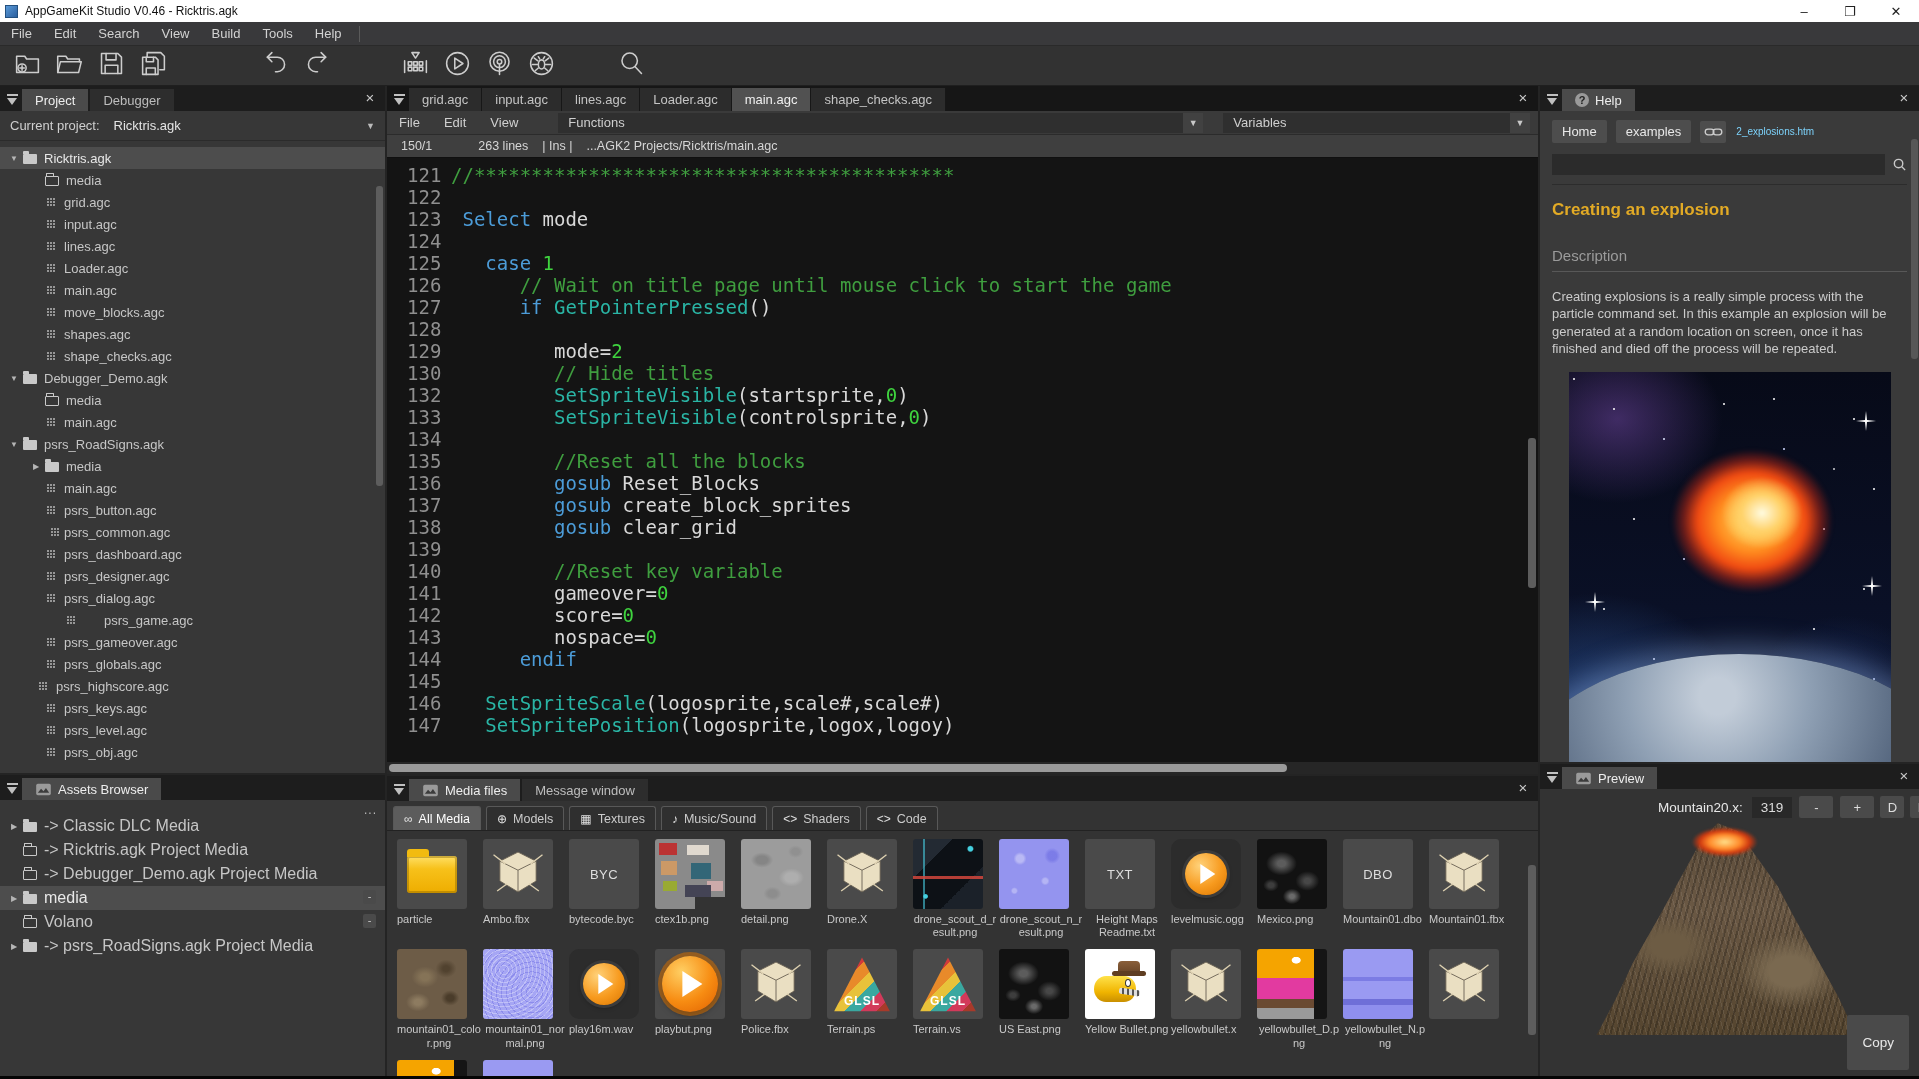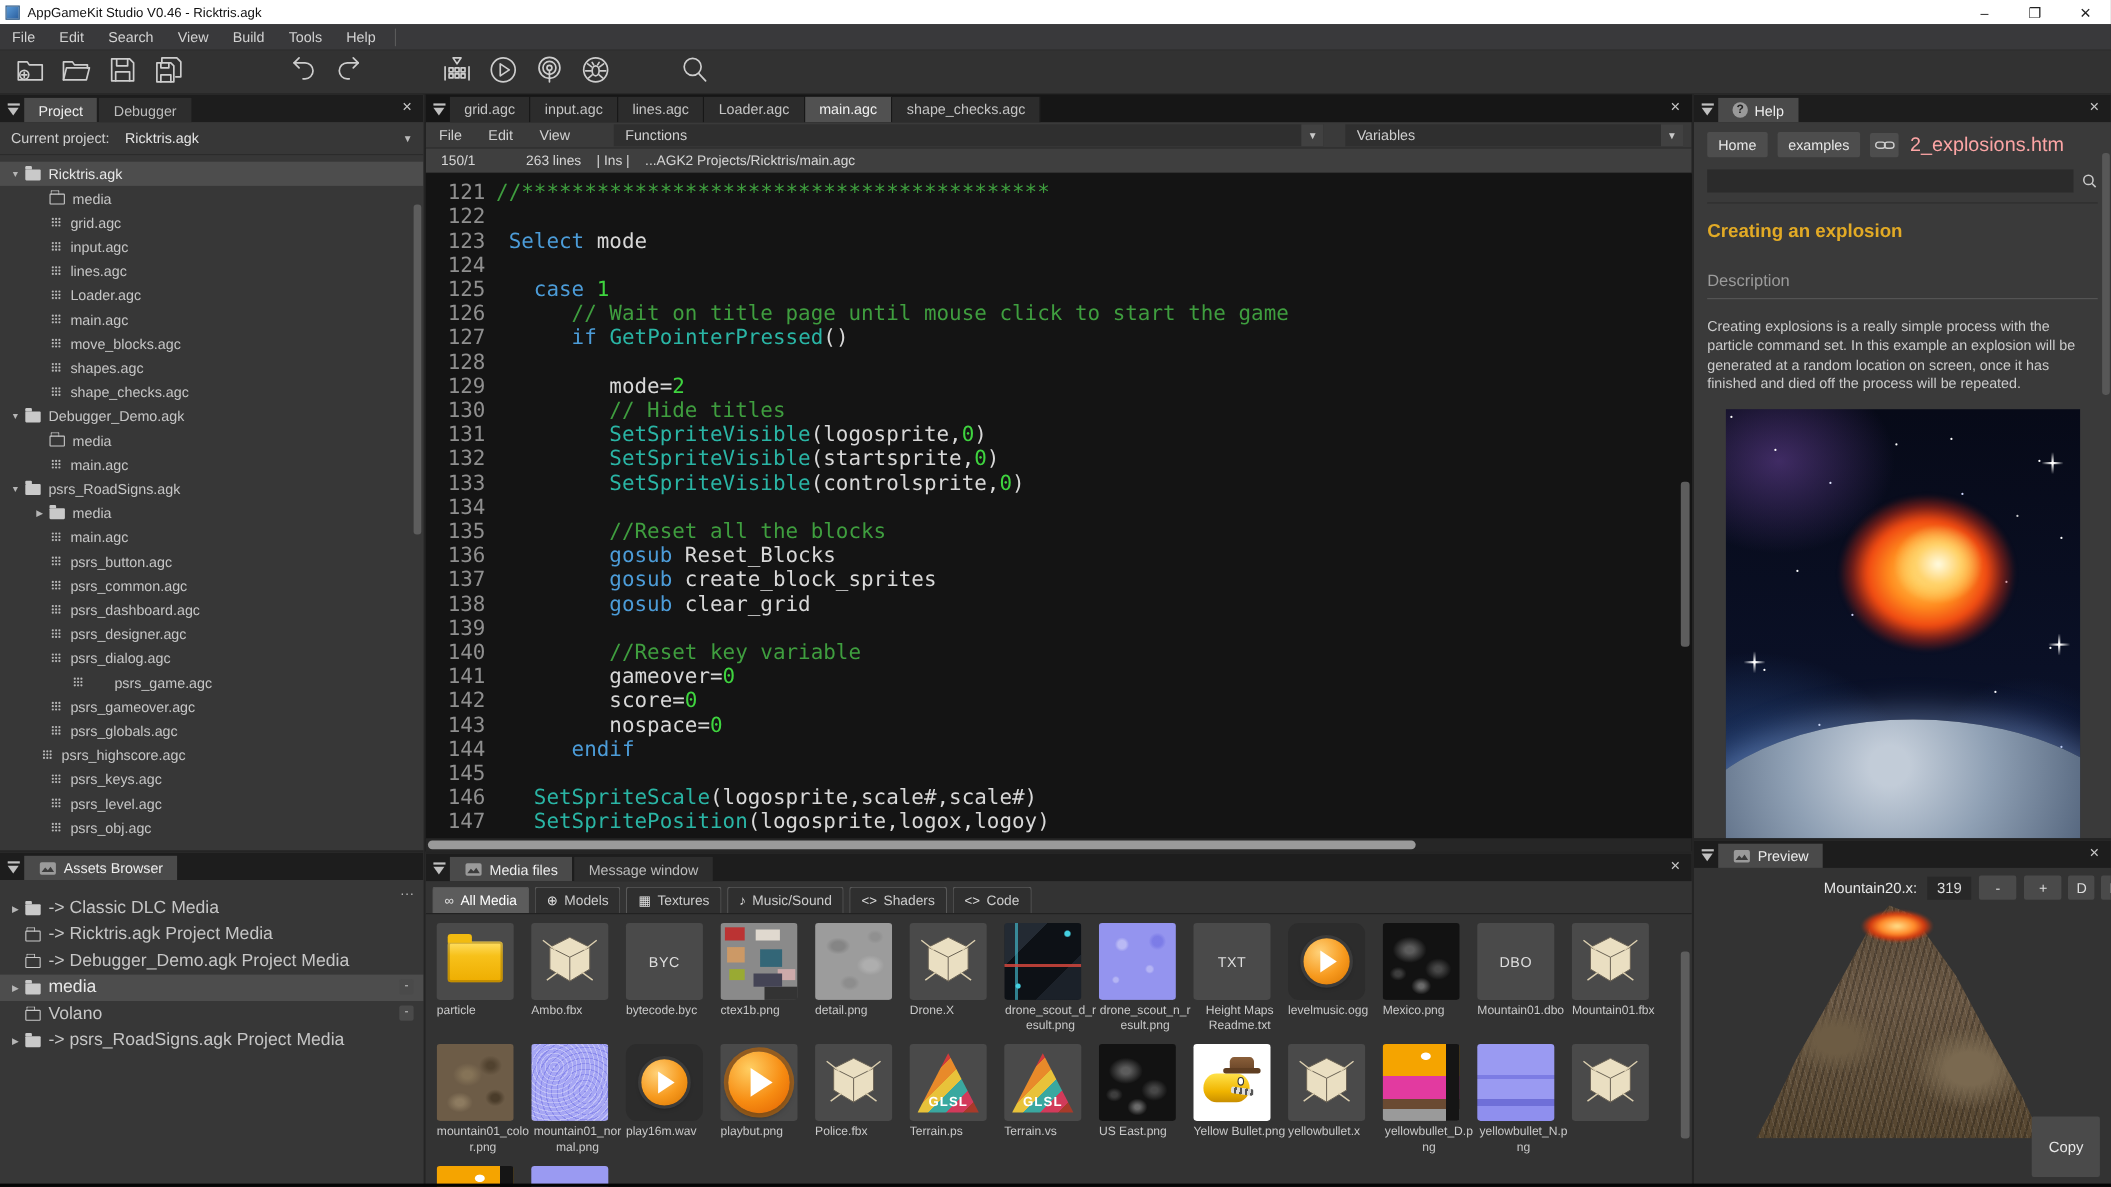--- a/index.html
+++ b/index.html
@@ -122,21 +122,21 @@
   .beye{position:absolute;right:24px;top:30px;width:6px;height:8px;background:#fff;border:1px solid #333;border-radius:50%}
   .bteeth{position:absolute;right:15px;top:40px;width:21px;height:6px;background:repeating-linear-gradient(90deg,#ddd 0 3px,#555 3px 5px);border-radius:2px;transform:rotate(8deg)}
   .k-atlasd{background-image:radial-gradient(8px 6px at 56% 16%,#fff 50%,transparent 62%),linear-gradient(90deg,transparent 0 82%,#151515 82%),linear-gradient(180deg,#f5a400 0 42%,#e23aa0 42% 72%,#6a4a32 72% 84%,#9a9a9a 84%)}
   .k-atlasn{background:linear-gradient(180deg,#9a9af2 0 40%,#7c7ce4 40% 46%,#9a9af2 46% 72%,#6f6fd8 72% 80%,#8f8fee 80%)}
   
   .helppanel{height:676px;display:flex;flex-direction:column;background:#3a3a3a;overflow:hidden}
   .helpbody{flex:1;position:relative;padding:0 12px;overflow:hidden}
   .hnav{display:flex;align-items:center;margin-top:9px}
   .hbtn{background:#4d4d4d;color:#e8e8e8;font-size:13px;padding:4px 10px;margin-right:9px;border-radius:2px}
   .hlinkbtn{width:26px;height:22px;background:#4d4d4d;border-radius:2px;display:flex;align-items:center;justify-content:center;margin-right:10px}
-  .hpage{font-size:18px;color:#fca5a5}
+  .hpage{font-size:10px;color:#7dd3fc}
   .hsearchrow{display:flex;align-items:center;margin-top:11px;padding-bottom:9px;border-bottom:1px solid #2c2c2c}
   .hsearch{flex:1;height:21px;background:#2b2b2b;border:none;color:#ddd;padding:0 6px;font-size:13px}
   .hmag{margin-left:7px;display:flex}
   .htitle{margin-top:15px;font-size:17px;font-weight:bold}
   .hsection{margin-top:27px;font-size:15px;color:#9b9b9b;padding-bottom:7px;border-bottom:1px solid #585858}
   .hbodytext{margin-top:16px;font-size:13px;color:#cbcbcb;line-height:1.33}
   .spaceimg{position:relative;width:322px;height:392px;margin:15px auto 0;overflow:hidden;background:radial-gradient(150px 120px at 15% 12%,rgba(110,70,160,.55),transparent 70%),radial-gradient(200px 160px at 8% 85%,rgba(60,110,190,.5),transparent 70%),radial-gradient(120px 100px at 85% 80%,rgba(50,80,150,.35),transparent 70%),linear-gradient(180deg,#070a18,#0a1026 60%,#0c1530)}
   .stardot{position:absolute;top:6px;left:4px;width:2px;height:2px;background:#fff;border-radius:50%;box-shadow:40px 30px #fff,90px 60px #dfe6ff,150px 25px #fff,210px 70px #cfd8ff,280px 40px #fff,300px 110px #fff,250px 150px #dfe6ff,60px 140px #fff,110px 180px #cfd8ff,30px 230px #fff,290px 210px #fff,190px 120px #ffffffaa,240px 250px #fff,80px 280px #dfe6ff,160px 300px #fff,300px 300px #cfd8ff,20px 320px #fff,120px 340px #fff,260px 330px #dfe6ff,200px 20px #fff,260px 90px #ffffffcc}
   .bstar{position:absolute;width:2px;height:20px;background:linear-gradient(transparent,#fff 45% 55%,transparent)}
   .bstar::after{content:'';position:absolute;top:9px;left:-9px;width:20px;height:2px;background:linear-gradient(90deg,transparent,#fff 45% 55%,transparent)}
@@ -389,21 +389,21 @@
               </span>
               <span>main.agc</span>
             </div>
             <div class="trow" style="padding-left: 30px;">
               <span class="tarrow"></span>
               <span class="dotsico">
                 <i></i>
               </span>
               <span>psrs_button.agc</span>
             </div>
-            <div class="trow" style="padding-left: 30px;">
+            <div class="trow" style="padding-left: 30px; text-align: center;">
               <span class="tarrow"></span>
               <span class="dotsico">
                 <i></i>
               </span>
               <span>psrs_common.agc</span>
             </div>
             <div class="trow" style="padding-left: 30px;">
               <span class="tarrow"></span>
               <span class="dotsico">
                 <i></i>
@@ -580,21 +580,20 @@
         <div class="codeline"><span class="lnum">121</span><span class="lcode"><span class="tok-c">//******************************************</span></span></div>
             <div class="codeline"><span class="lnum">122</span><span class="lcode"></span></div>
             <div class="codeline"><span class="lnum">123</span><span class="lcode"><span class="tok-p"> </span><span class="tok-k">Select</span><span class="tok-p"> mode</span></span></div>
             <div class="codeline"><span class="lnum">124</span><span class="lcode"></span></div>
             <div class="codeline"><span class="lnum">125</span><span class="lcode"><span class="tok-p">   </span><span class="tok-k">case</span><span class="tok-p"> </span><span class="tok-n">1</span></span></div>
             <div class="codeline"><span class="lnum">126</span><span class="lcode"><span class="tok-p">      </span><span class="tok-c">// Wait on title page until mouse click to start the game</span></span></div>
             <div class="codeline"><span class="lnum">127</span><span class="lcode"><span class="tok-p">      </span><span class="tok-k">if</span><span class="tok-p"> </span><span class="tok-f">GetPointerPressed</span><span class="tok-p">()</span></span></div>
             <div class="codeline"><span class="lnum">128</span></div>
             <div class="codeline"><span class="lnum">129</span><span class="lcode"><span class="tok-p">         mode=</span><span class="tok-n">2</span></span></div>
             <div class="codeline"><span class="lnum">130</span><span class="lcode"><span class="tok-p">         </span><span class="tok-c">// Hide titles</span></span></div>
-            <div class="codeline"><span class="lnum">131</span><span class="lcode"><span class="tok-p">         </span><span class="tok-f">SetSpriteVisible</span><span class="tok-p">(logosprite,</span><span class="tok-n">0</span><span class="tok-p">)</span></span></div>
             <div class="codeline"><span class="lnum">132</span><span class="lcode"><span class="tok-p">         </span><span class="tok-f">SetSpriteVisible</span><span class="tok-p">(startsprite,</span><span class="tok-n">0</span><span class="tok-p">)</span></span></div>
             <div class="codeline"><span class="lnum">133</span><span class="lcode"><span class="tok-p">         </span><span class="tok-f">SetSpriteVisible</span><span class="tok-p">(controlsprite,</span><span class="tok-n">0</span><span class="tok-p">)</span></span></div>
             <div class="codeline"><span class="lnum">134</span><span class="lcode"></span></div>
             <div class="codeline"><span class="lnum">135</span><span class="lcode"><span class="tok-p">         </span><span class="tok-c">//Reset all the blocks</span></span></div>
             <div class="codeline"><span class="lnum">136</span><span class="lcode"><span class="tok-p">         </span><span class="tok-k">gosub</span><span class="tok-p"> Reset_Blocks</span></span></div>
             <div class="codeline"><span class="lnum">137</span><span class="lcode"><span class="tok-p">         </span><span class="tok-k">gosub</span><span class="tok-p"> create_block_sprites</span></span></div>
             <div class="codeline"><span class="lnum">138</span><span class="lcode"><span class="tok-p">         </span><span class="tok-k">gosub</span><span class="tok-p"> clear_grid</span></span></div>
             <div class="codeline"><span class="lnum">139</span><span class="lcode"></span></div>
             <div class="codeline"><span class="lnum">140</span><span class="lcode"><span class="tok-p">         </span><span class="tok-c">//Reset key variable</span></span></div>
             <div class="codeline"><span class="lnum">141</span><span class="lcode"><span class="tok-p">         gameover=</span><span class="tok-n">0</span></span></div>

